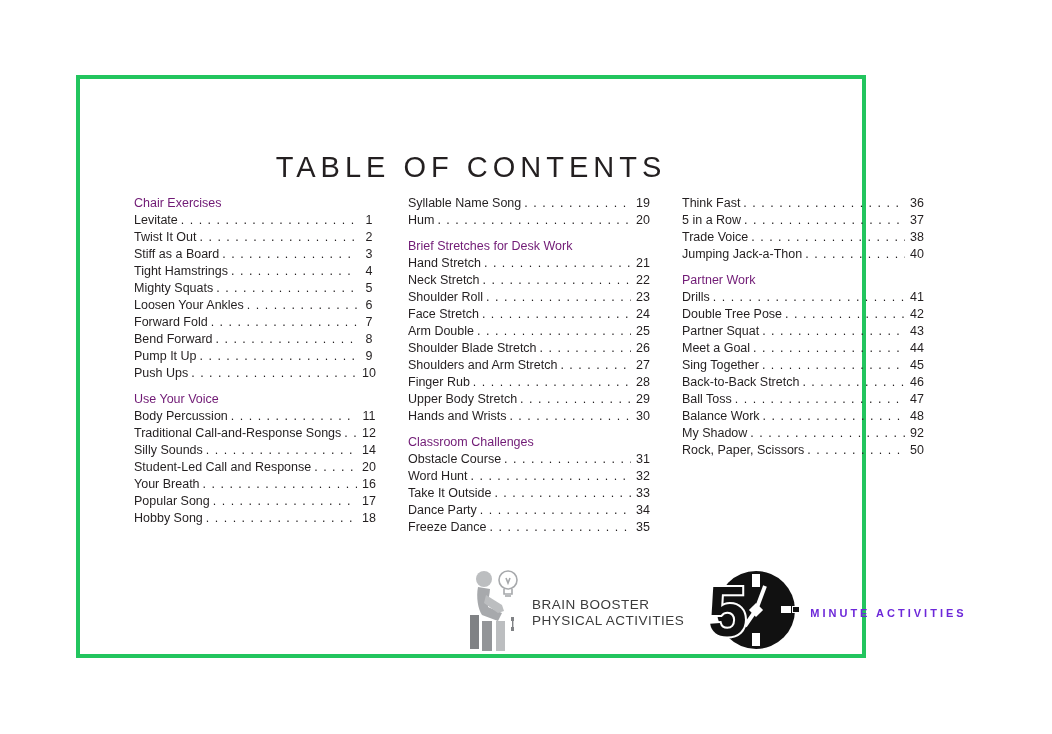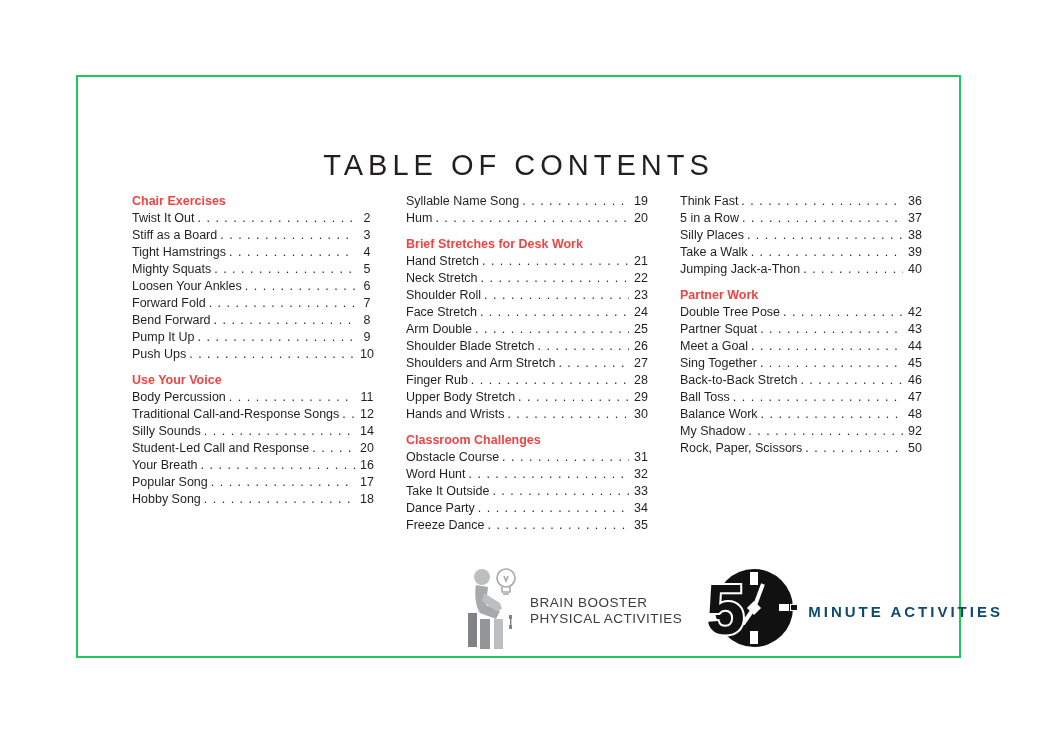--- a/index.html
+++ b/index.html
@@ -1,33 +1,33 @@
 <!DOCTYPE html>
 <html><head>
 <meta charset="utf-8">
 <style>
   * { margin:0; padding:0; box-sizing:border-box; }
   html,body { width:1052px; height:734px; background:#ffffff; font-family:"Liberation Sans", sans-serif; }
   .canvas { position:relative; width:1052px; height:734px; background:#fff; overflow:hidden; }
   .page {
-    position:absolute; left:76px; top:75px; width:885px; height:583px;
-    background:#ffffff; border:2px solid #22c55e;
+    position:absolute; left:76px; top:75px; width:790px; height:583px;
+    background:#ffffff; border:4px solid #22c55e;
   }
   .title {
     position:absolute; left:0; right:0; top:72px;
     text-align:center; font-size:29px; letter-spacing:5px;
     color:#231f20; font-weight:400;
   }
   .columns {
     position:absolute; left:54px; top:116px; width:792px;
     display:flex; gap:30px;
   }
   .toc-col { flex:1; min-width:0; }
   .toc-header {
-    font-size:12.5px; font-weight:bold; color:#ef4444;
+    font-size:12.5px; font-weight:normal; color:#701a75;
     height:17px; line-height:17px; white-space:nowrap;
   }
   .toc-header.gap { margin-top:9px; }
   .toc-row {
     display:flex; align-items:baseline; height:17px;
     font-size:12.5px; color:#231f20; line-height:17px;
   }
   .toc-row .lbl { white-space:nowrap; }
   .toc-row .dots {
     flex:1; overflow:hidden; white-space:nowrap; margin:0 3px;
@@ -41,36 +41,41 @@
     position:absolute; left:388px; top:486px; height:96px;
     display:flex; align-items:center;
   }
   .brand1 { display:flex; align-items:center; }
   .brand1-text {
     margin-left:8px; font-size:13.5px; letter-spacing:0.5px;
     color:#3c3c3c; line-height:1.2; white-space:nowrap;
   }
   .clock-wrap { margin-left:22px; }
   .minute-label {
-    margin-left:10px; font-size:15px; font-weight:bold;
-    letter-spacing:3px; color:#0c4a6e; white-space:nowrap;
+    margin-left:10px; font-size:11px; font-weight:bold;
+    letter-spacing:3px; color:#6d28d9; white-space:nowrap;
   }
 </style>
 </head>
 <body>
 
 <div class="canvas">
   <div class="page">
 
     <div class="title">TABLE OF CONTENTS</div>
 
     <div class="columns">
         <div class="toc-col">
           <div class="toc-header">Chair Exercises</div>
           <div class="toc-row">
+            <span class="lbl">Levitate</span>
+            <span class="dots"></span>
+            <span class="num">1</span>
+          </div>
+          <div class="toc-row">
             <span class="lbl">Twist It Out</span>
             <span class="dots"></span>
             <span class="num">2</span>
           </div>
           <div class="toc-row">
             <span class="lbl">Stiff as a Board</span>
             <span class="dots"></span>
             <span class="num">3</span>
           </div>
           <div class="toc-row">
@@ -239,35 +244,35 @@
             <span class="lbl">Think Fast</span>
             <span class="dots"></span>
             <span class="num">36</span>
           </div>
           <div class="toc-row">
             <span class="lbl">5 in a Row</span>
             <span class="dots"></span>
             <span class="num">37</span>
           </div>
           <div class="toc-row">
-            <span class="lbl">Silly Places</span>
+            <span class="lbl">Trade Voice</span>
             <span class="dots"></span>
             <span class="num">38</span>
           </div>
           <div class="toc-row">
-            <span class="lbl">Take a Walk</span>
-            <span class="dots"></span>
-            <span class="num">39</span>
-          </div>
-          <div class="toc-row">
             <span class="lbl">Jumping Jack-a-Thon</span>
             <span class="dots"></span>
             <span class="num">40</span>
           </div>
           <div class="toc-header gap">Partner Work</div>
+          <div class="toc-row">
+            <span class="lbl">Drills</span>
+            <span class="dots"></span>
+            <span class="num">41</span>
+          </div>
           <div class="toc-row">
             <span class="lbl">Double Tree Pose</span>
             <span class="dots"></span>
             <span class="num">42</span>
           </div>
           <div class="toc-row">
             <span class="lbl">Partner Squat</span>
             <span class="dots"></span>
             <span class="num">43</span>
           </div>

